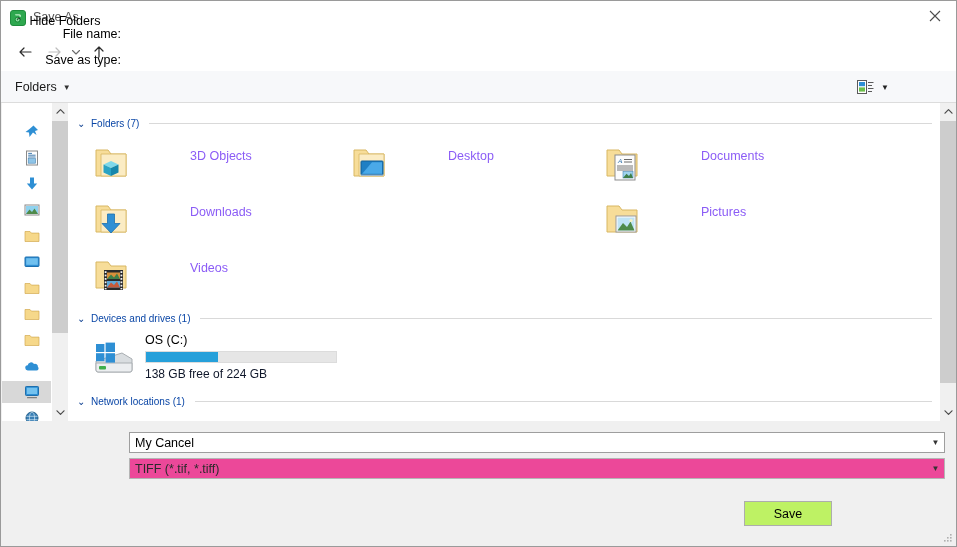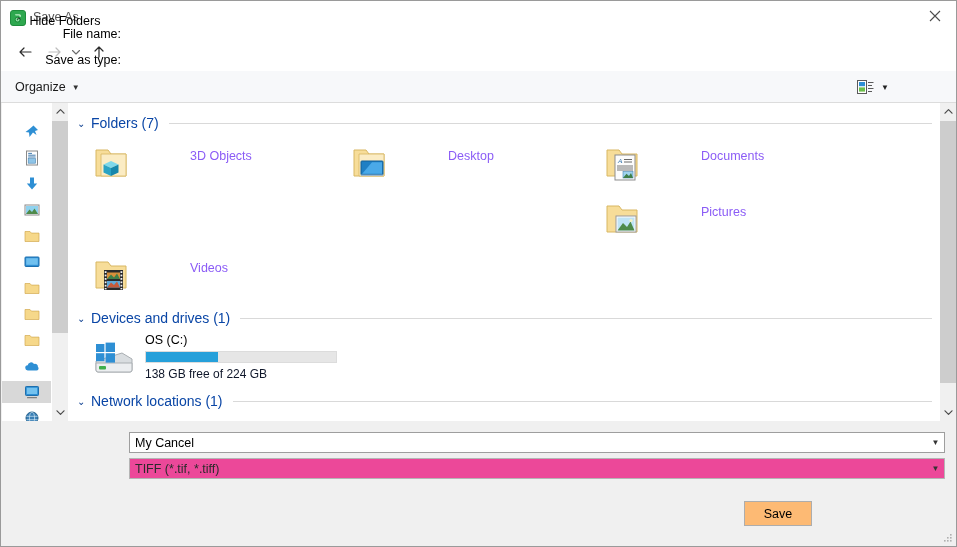--- a/index.html
+++ b/index.html
@@ -228,21 +228,21 @@
     width: 855px;
   }
   .group-chev {
     color: #0a3d8f;
     font-size: 10px;
     width: 14px;
     display: flex; align-items: center;
   }
   .group-title {
     color: #0a46a6;
-    font-size: 14px;
+    font-size: 10px;
     white-space: nowrap;
   }
   .group-rule {
     flex: 1;
     height: 1px;
     background: #d9d9d9;
     margin-left: 10px;
   }
 
   .folder-item {
@@ -377,22 +377,22 @@
     left: 14px; top: 13px;
     display: flex; align-items: center;
     font-size: 12.5px;
     color: #000;
   }
   #hide-chev { margin-right: 7px; font-size: 9px; color: #222; }
 
   .dlg-btn {
     position: absolute;
     top: 500px;
-    width: 68px; height: 25px;
-    background: #fdba74;
+    width: 88px; height: 25px;
+    background: #bef264;
     border: 1px solid #adadad;
     box-sizing: border-box;
     font-family: "Liberation Sans", sans-serif;
     font-size: 12.5px;
     color: #000;
     display: flex; align-items: center; justify-content: center;
   }
   #save-btn   { left: 743px; }
   #cancel-btn { left: 843px; }
 
@@ -477,21 +477,21 @@
         <svg width="14" height="14" viewBox="0 0 14 14">
           <circle cx="5.8" cy="5.4" r="3.6" stroke="#4a4a4a" stroke-width="1.1" fill="none"></circle>
           <path d="M8.6 8.2 L12.2 11.8" stroke="#4a4a4a" stroke-width="1.2" stroke-linecap="round"></path>
         </svg>
       </span>
     </div>
   </div>
 
   <div id="cmdbar">
     <div id="organize-btn">
-      <span>Organize</span>
+      <span>Folders</span>
       <span id="organize-caret">▼</span>
     </div>
     <div id="viewopt-btn">
       <svg width="17" height="15" viewBox="0 0 17 15">
         <rect x="0.5" y="0.5" width="9" height="13" fill="#fff" stroke="#5a5a5a"></rect>
         <rect x="2" y="2" width="6" height="4.2" fill="#2e8fd4"></rect>
         <rect x="2" y="7.4" width="6" height="4.2" fill="#6cbf4a"></rect>
         <path d="M11 2.5 H16.5 M11 5.5 H15 M11 8.5 H16.5 M11 11.5 H15" stroke="#5a5a5a" stroke-width="1" fill="none"></path>
       </svg>
     </div>
@@ -670,20 +670,30 @@
           <text x="17" y="21" font-family="Liberation Serif, serif" font-size="7" font-style="italic" fill="#2f6fa8">A</text>
           <path d="M23 17.5 H31 M23 20 H31" stroke="#444" stroke-width="0.8"></path>
           <path d="M16 24 H32 M16 26 H32 M16 28 H32" stroke="#555" stroke-width="0.8"></path>
           <rect x="22" y="29.5" width="10" height="6.5" fill="#9fd3ee" stroke="#4a86b5" stroke-width="0.6"></rect>
           <path d="M22 36 L25.5 31.8 L28 34 L30 31 L32 36 Z" fill="#3f7f4a"></path>
         </svg>
       </span>
       <span class="folder-lbl">Documents</span>
     </div>
 
+    <div class="folder-item" style="left:0px; top:91px">
+      <span class="folder-ico">
+        <svg width="42" height="42" viewBox="0 0 42 42">
+          <path d="M6 8 h12 l3 4 h15 v22 h-30 Z" fill="#f7dd99" stroke="#d8b763" stroke-width="1"></path>
+          <path d="M11 12 h25 v22 h-25 Z" fill="#fbecc4" stroke="#d8b763" stroke-width="0.8"></path>
+          <path d="M17.5 16 h7 v9.5 h5.5 L21 35 L12 25.5 h5.5 Z" fill="#2e8fd4" stroke="#1b6fae" stroke-width="0.8"></path>
+        </svg>
+      </span>
+      <span class="folder-lbl">Downloads</span>
+    </div>
 
 
     <div class="folder-item" style="left:511px; top:91px">
       <span class="folder-ico">
         <svg width="42" height="42" viewBox="0 0 42 42">
           <path d="M6 8 h12 l3 4 h15 v22 h-30 Z" fill="#f7dd99" stroke="#d8b763" stroke-width="1"></path>
           <rect x="15" y="18" width="20" height="16" fill="#ffffff" stroke="#9a9a9a"></rect>
           <rect x="16.5" y="19.5" width="17" height="13" fill="#bfe3f5"></rect>
           <path d="M16.5 32.5 L22 25 L26 29 L29.5 23.5 L33.5 32.5 Z" fill="#4e8b4a"></path>
           <circle cx="30" cy="22.5" r="1.6" fill="#f3f1c6"></circle>

